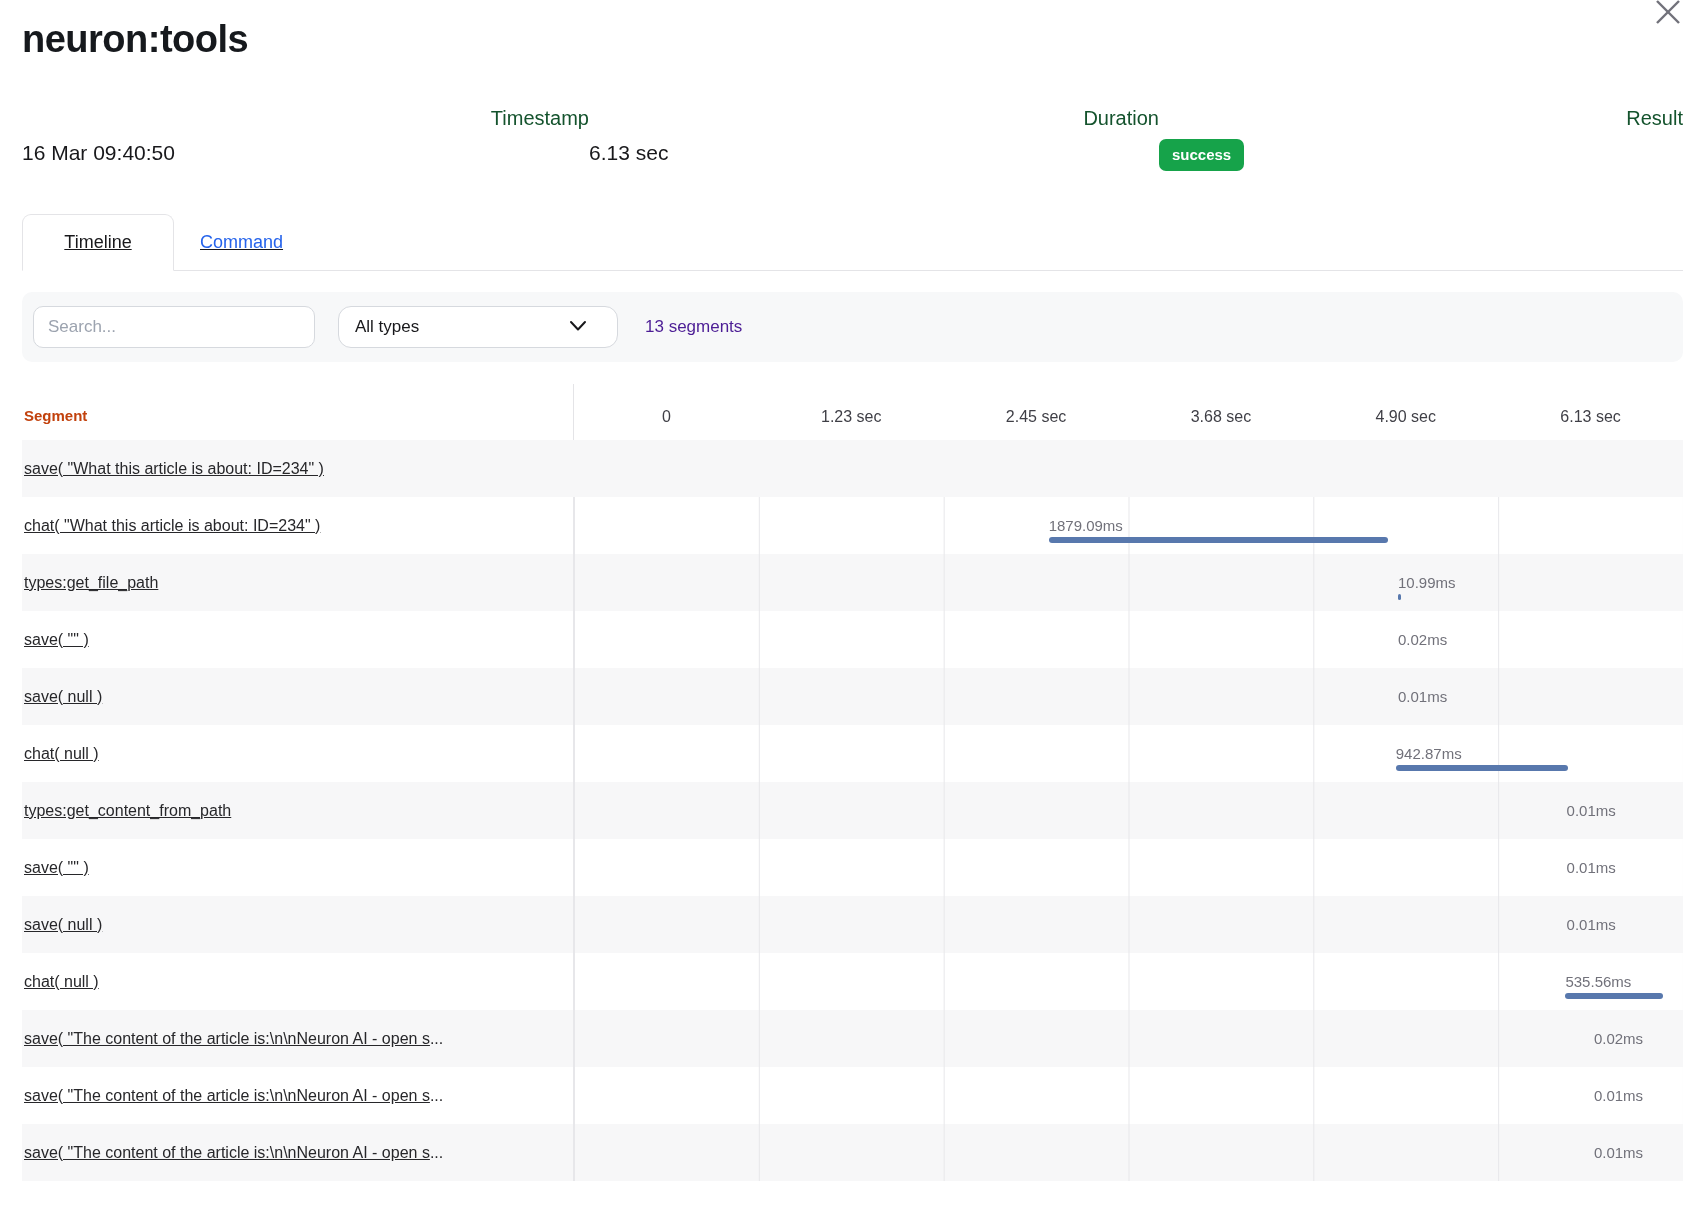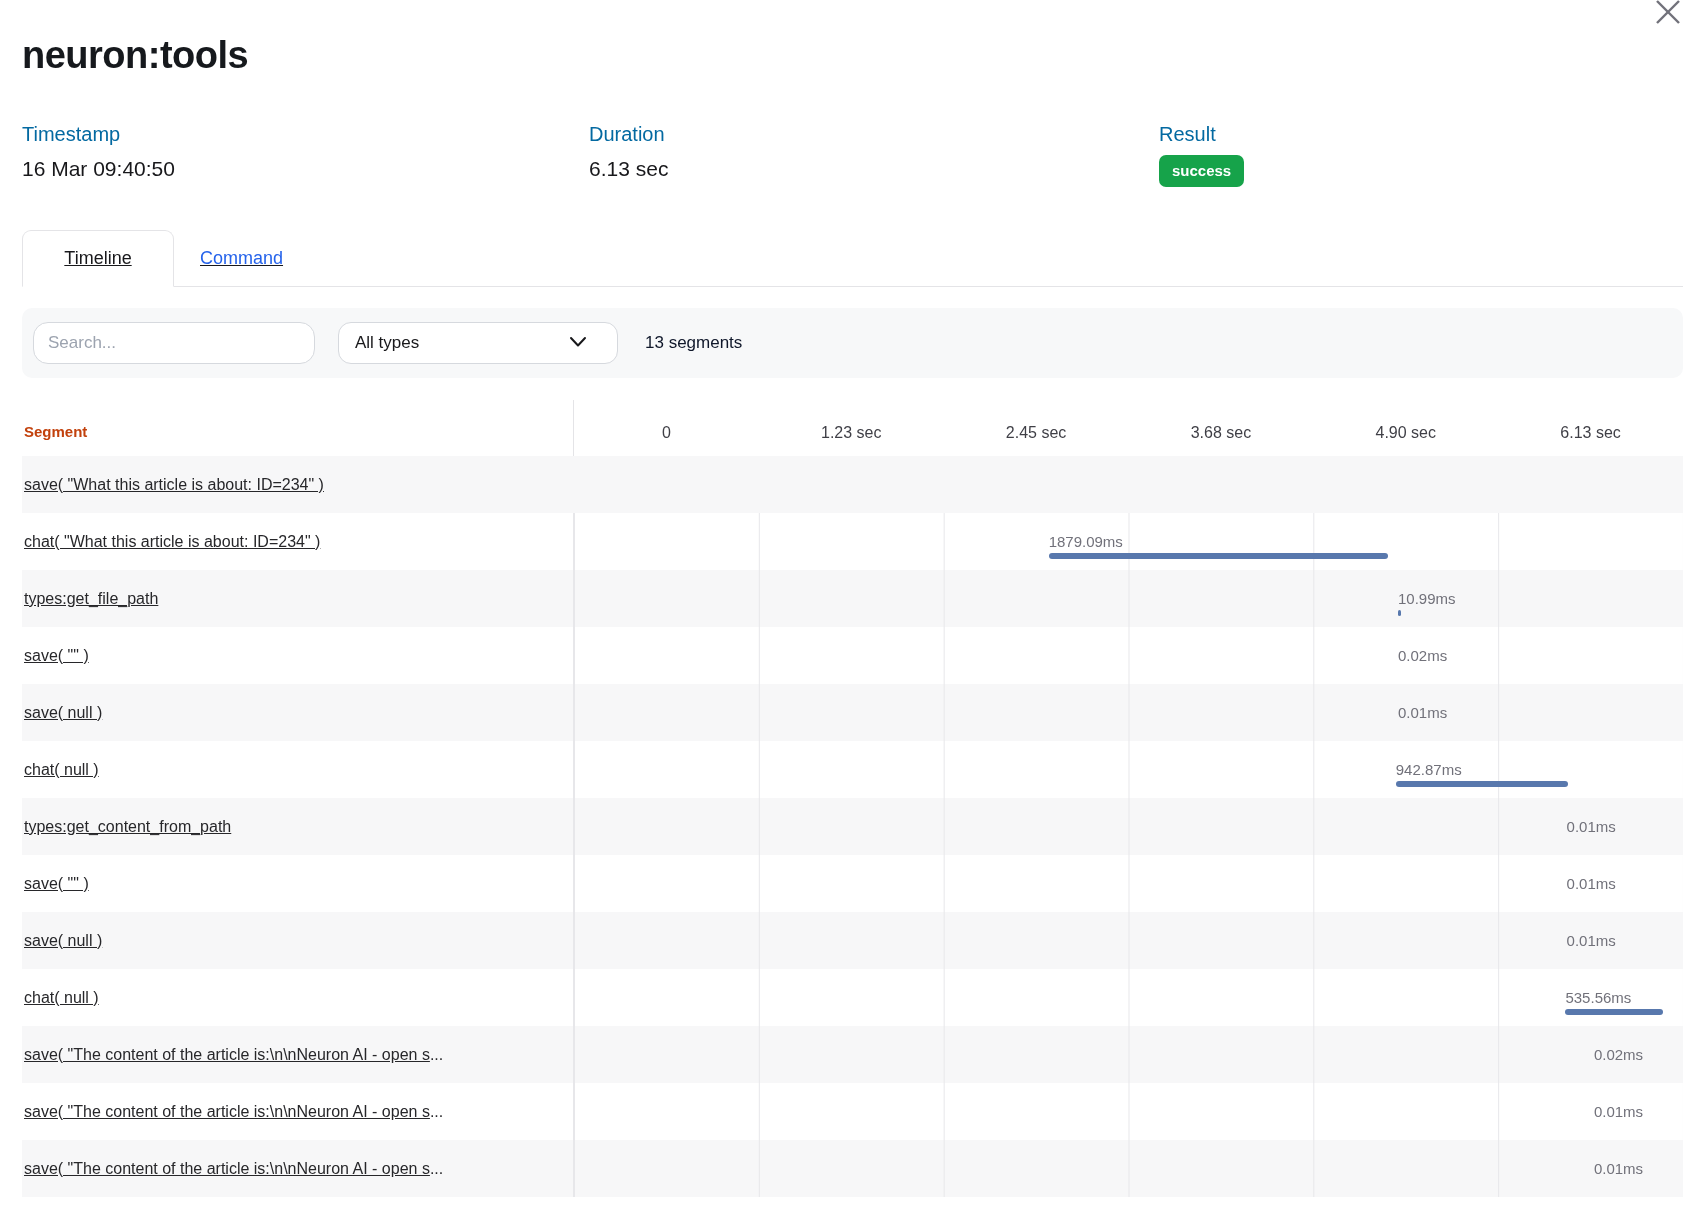--- a/index.html
+++ b/index.html
@@ -14,31 +14,31 @@
 
   
   .close-btn {
     position: absolute; top: 0; right: 14px; width: 32px; height: 30px;
     background: none; border: none; cursor: pointer; padding: 0;
   }
   .close-btn svg { display: block; }
 
   
   .title {
-    padding-top: 32px;
+    padding-top: 16px;
     font-size: 38px; font-weight: 700; letter-spacing: -0.5px; color: #16191d;
     line-height: 46px;
   }
 
   
   .meta-row { display: flex; margin-top: 44px; }
   .meta-col-1 { width: 567px; }
   .meta-col-2 { width: 570px; }
   .meta-col-3 { flex: 1; }
-  .meta-label { font-size: 20px; color: #0369a1; line-height: 24px; }
+  .meta-label { font-size: 20px; color: #14532d; line-height: 24px; text-align: right; }
   .meta-value { font-size: 21px; color: #18181b; margin-top: 10px; line-height: 26px; }
   .badge-success {
     display: inline-block; margin-top: 9px;
     background: #16a34a; color: #ffffff; font-weight: 700; font-size: 15px;
     padding: 7px 13px; border-radius: 7px; line-height: 18px;
   }
 
   
   .tabs {
     margin-top: 42px; display: flex; align-items: flex-end;
@@ -60,33 +60,33 @@
     height: 57px; padding: 0 26px; color: #2563eb;
   }
 
   
   .toolbar {
     margin-top: 21px; height: 70px; background: #f7f8f9; border-radius: 10px;
     display: flex; align-items: center; padding: 0 11px;
   }
   .search-input {
     width: 282px; height: 42px; background: #ffffff;
-    border: 1px solid #d6d9de; border-radius: 15px;
+    border: 1px solid #d6d9de; border-radius: 10px;
     font-family: "Liberation Sans", sans-serif;
     font-size: 17px; color: #18181b; padding: 0 14px; outline: none;
   }
   .search-input::placeholder { color: #9ca3af; }
   .type-select {
     margin-left: 23px; width: 280px; height: 42px; background: #ffffff;
     border: 1px solid #d6d9de; border-radius: 13px;
     display: flex; align-items: center; justify-content: space-between;
     padding: 0 30px 0 16px; cursor: pointer;
   }
   .type-select-value { font-size: 17px; color: #18181b; }
-  .segment-count { margin-left: 27px; font-size: 17px; color: #0f172a; }
+  .segment-count { margin-left: 27px; font-size: 17px; color: #4c1d95; }
 
   
   .thead { display: flex; height: 78px; align-items: flex-end; }
   .th-segment {
     width: 551px; font-weight: 700; font-size: 15px; color: #c2410c;
     padding: 0 0 16px 2px;
   }
   .th-ticks {
     flex: 1; display: flex; border-left: 1px solid #e4e4e7; height: 56px;
     align-items: flex-end;

